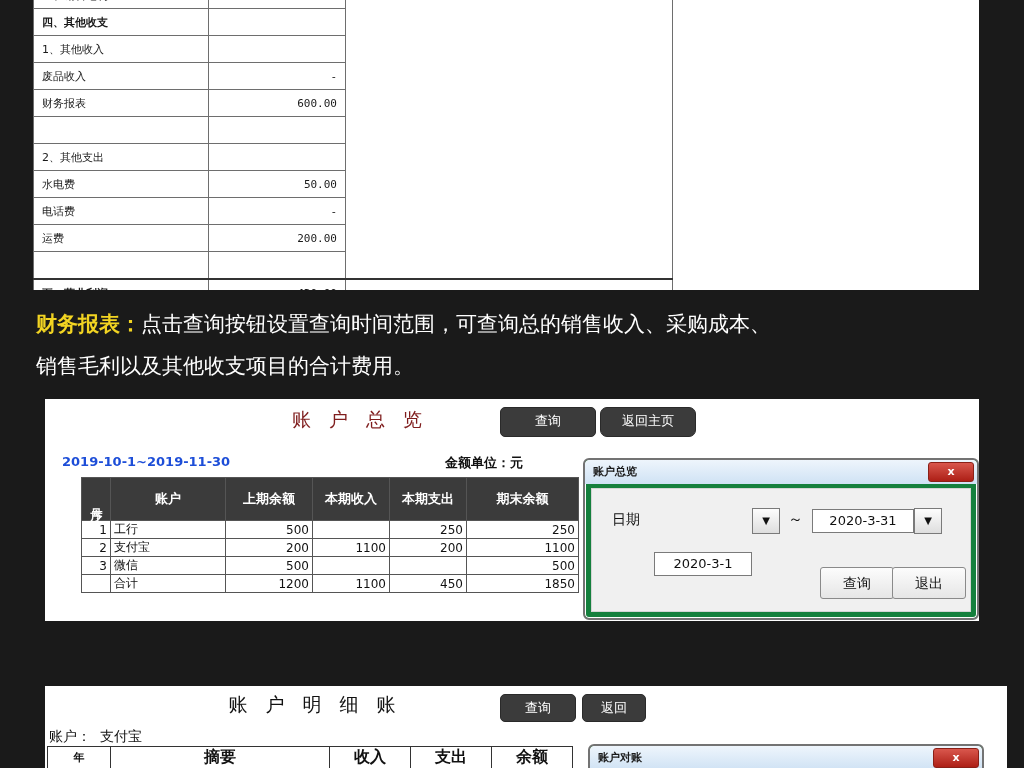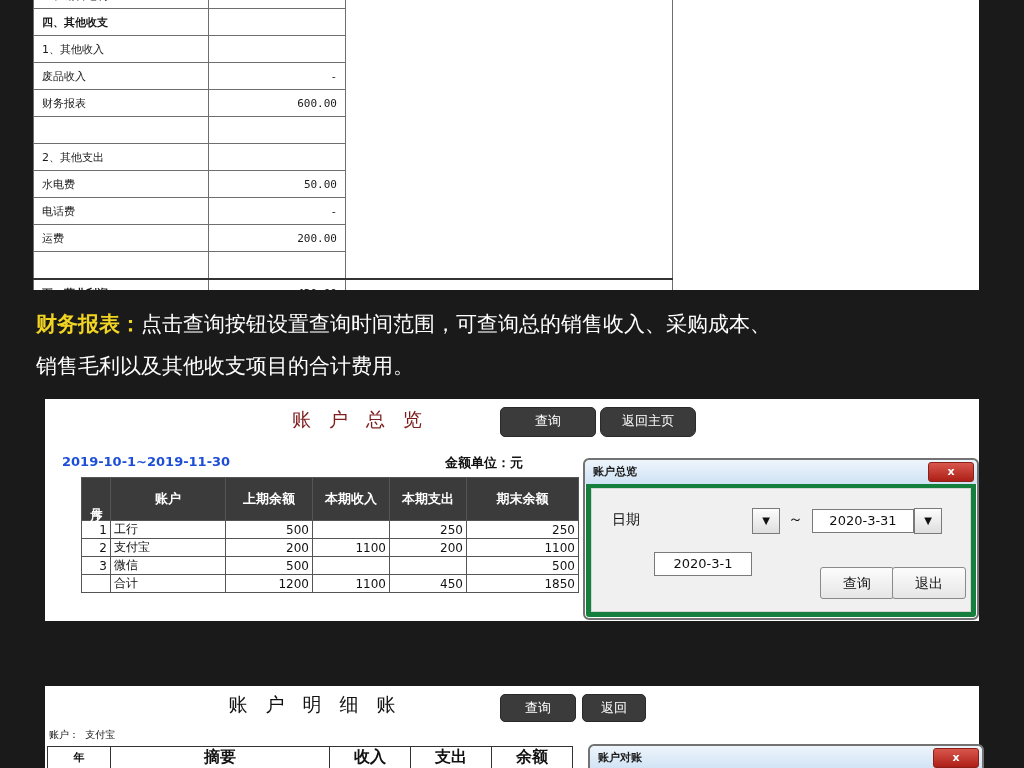--- a/index.html
+++ b/index.html
@@ -90,27 +90,27 @@
   .ddbtn{position:absolute;width:26px;height:24px;border:1px solid #7a7a7a;
     background:linear-gradient(#fdfdfd,#dedede);text-align:center;line-height:24px;
     font-size:10px;color:#111;cursor:pointer;}
   .tilde{position:absolute;font-size:15px;color:#111;}
   .wbtn{position:absolute;background:linear-gradient(#fcfcfc,#e6e6e6);
     border:1px solid #8a8a8a;border-radius:3px;font-size:14px;color:#111;
     text-align:center;cursor:pointer;
     font-family:"DejaVu Sans","Liberation Sans",sans-serif;}
 
   
-  #panel-detail{left:45px;top:686px;width:934px;height:82px;}
+  #panel-detail{left:45px;top:686px;width:934px;height:82px;padding-left:28px;}
   .dt-title{position:absolute;left:140px;top:6px;width:260px;text-align:center;
     font-size:19px;letter-spacing:6px;color:#111;
     font-family:"DejaVu Serif","Liberation Serif",serif;}
   #dt-btn-query{left:455px;top:8px;width:74px;height:26px;}
   #dt-btn-back{left:537px;top:8px;width:62px;height:26px;}
-  .dt-acct{position:absolute;left:4px;top:42px;font-size:10px;color:#111;}
+  .dt-acct{position:absolute;left:4px;top:42px;font-size:14px;color:#111;}
   .dt-table{position:absolute;left:2px;top:60px;border-collapse:collapse;table-layout:fixed;}
   .dt-table th{border:1px solid #333;font-size:16px;color:#111;font-weight:bold;
     text-align:center;background:#fff;height:20px;padding:0;}
   .dt-table th.ym{font-size:11px;}
   .dw1{width:62px}.dw2{width:218px}.dw3{width:80px}.dw4{width:80px}.dw5{width:80px}
 
   #dlg-recon{left:588px;top:744px;width:392px;height:100px;}
   .cut{overflow:hidden;}
 </style>
 </head>

